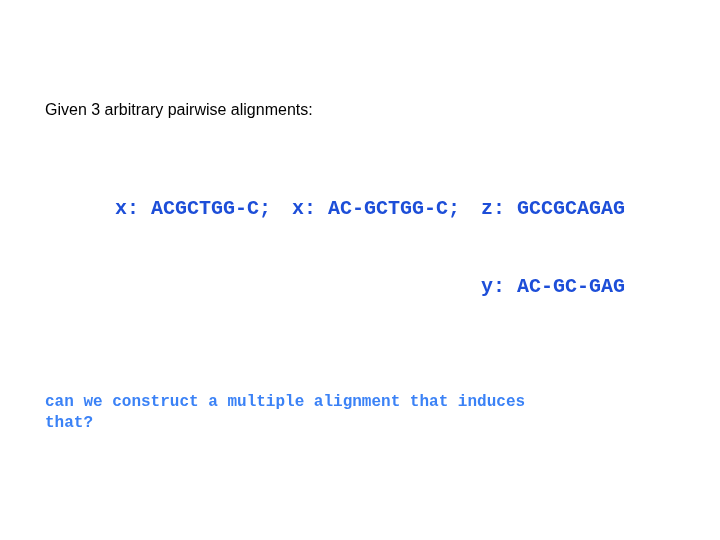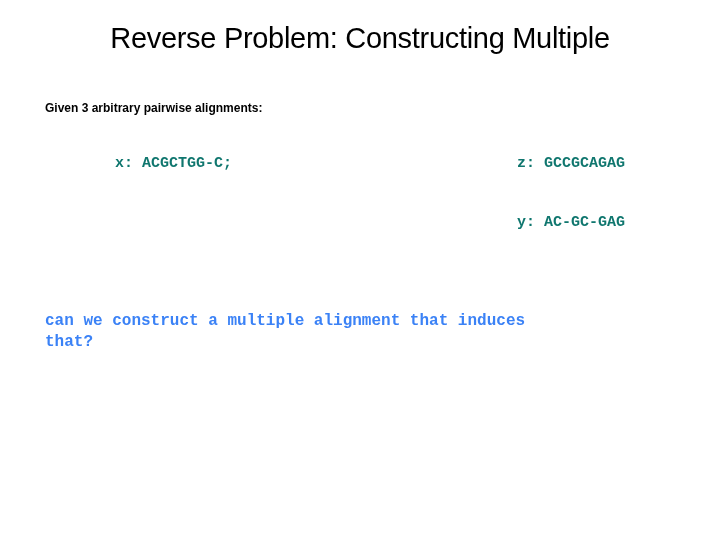--- a/index.html
+++ b/index.html
@@ -17,59 +17,61 @@
     }
     .title {
       font-size: 29px;
       font-weight: normal;
       text-align: center;
       line-height: 1.25;
       margin-bottom: 45px;
       letter-spacing: -0.3px;
     }
     .subtitle {
-      font-size: 12px;
-      font-weight: bold;
+      font-size: 16px;
+      font-weight: normal;
+      margin-bottom: 25px;
     }
     .alignments {
       display: flex;
       justify-content: space-between;
       padding: 0 50px 0 70px;
       margin-bottom: 40px;
     }
     .alignment-col {
       font-family: "Courier New", Courier, monospace;
-      font-size: 15px;
+      font-size: 20px;
       font-weight: bold;
-      color: #0f766e;
+      color: #1d4ed8;
       line-height: 1.3;
       white-space: pre;
     }
     .question {
       font-family: "Courier New", Courier, monospace;
       font-size: 16px;
       font-weight: bold;
       color: #3b82f6;
       line-height: 1.3;
     }
   </style>
 </head>
 <body>
 
 <h1 class="title">
-  <span>Reverse Problem: Constructing Multiple</span><br>
+  <br>
 </h1>
 
 <div class="subtitle">Given 3 arbitrary pairwise alignments:</div>
 
 <div class="alignments">
   <div class="alignment-col">
     <div>x: ACGCTGG-C;</div>
   </div>
   <div class="alignment-col">
+    <div>x: AC-GCTGG-C;</div>
   </div>
   <div class="alignment-col">
     <div>z: GCCGCAGAG</div>
     <div>y: AC-GC-GAG</div>
   </div>
 </div>
 
 <div class="question">
   <span>can we construct a multiple alignment that induces</span><br>
   <span>that?</span>

